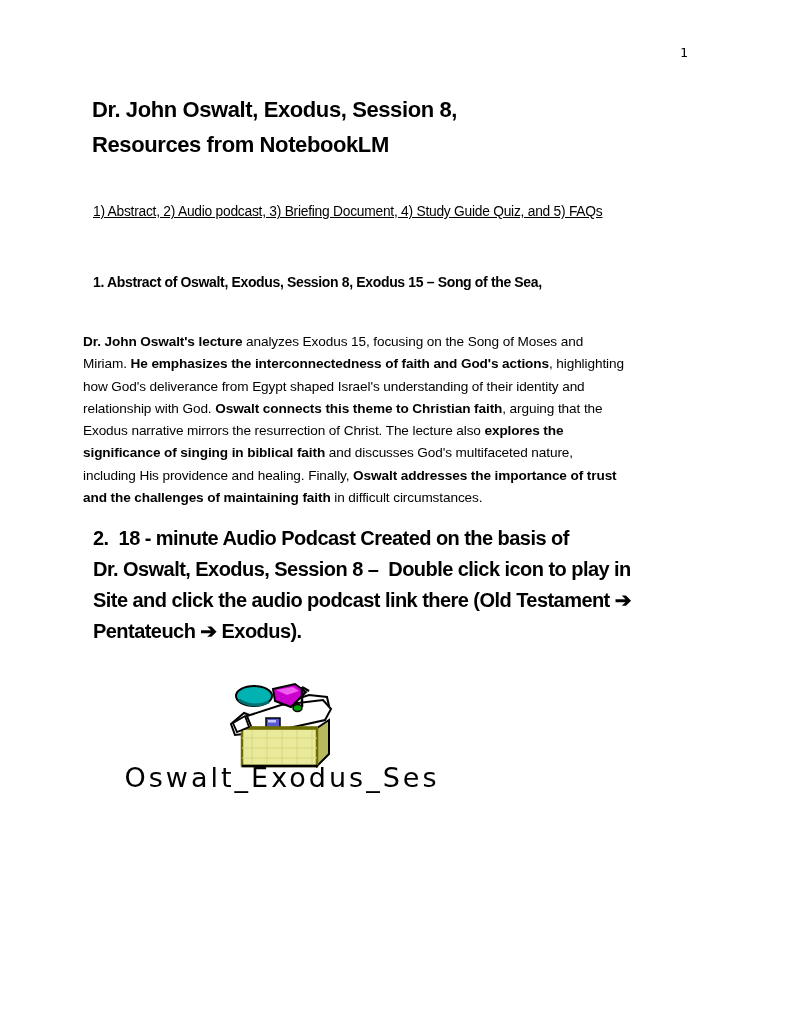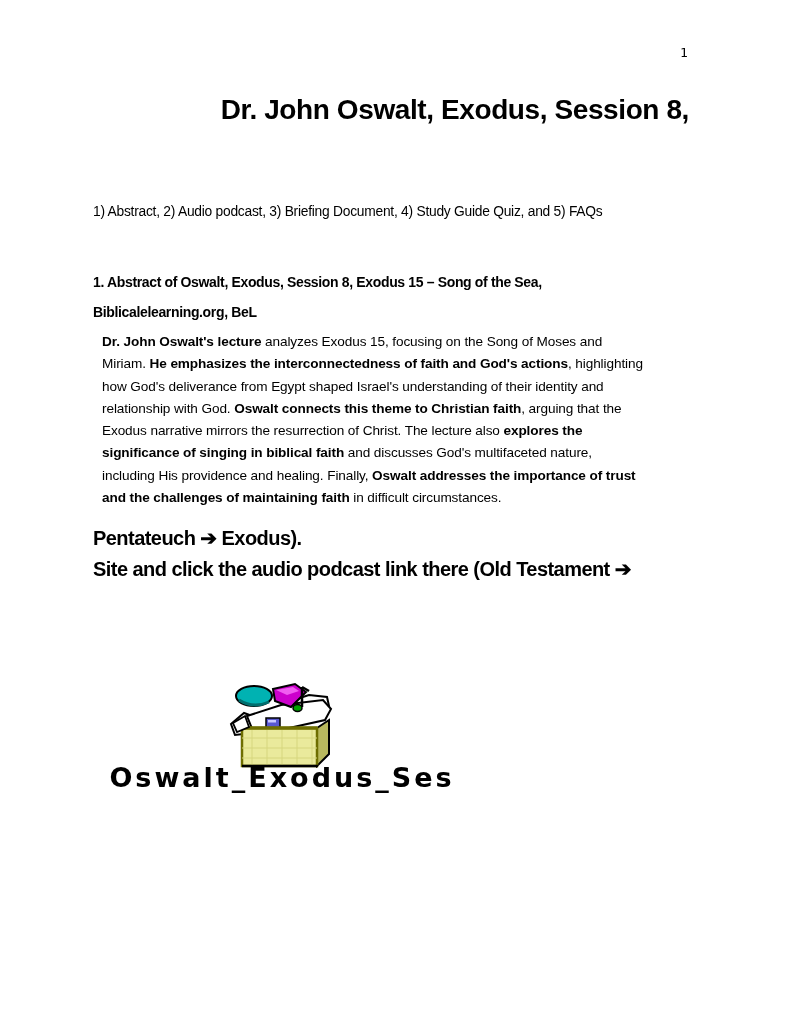--- a/index.html
+++ b/index.html
@@ -10,66 +10,66 @@
     color:#000000; overflow:hidden;
   }
   .b { font-weight:700; }
   .pre div, .pre { white-space:pre; }
 
   .page-number {
     position:absolute; top:45px; left:680px;
     font-size:13px; font-family:"DejaVu Sans Mono", monospace;
   }
   .doc-title {
-    position:absolute; top:92px; left:83px; width:606px;
-    text-align:right; font-weight:700;
-    font-size:28px; line-height:35px; letter-spacing:-0.4px;
+    position:absolute; top:92px; left:92px; width:606px;
+    text-align:left; font-weight:700;
+    font-size:22px; line-height:35px; letter-spacing:-0.4px;
   }
   .subtitle {
     position:absolute; top:204px; left:93px;
-    font-size:13.8px; letter-spacing:-0.25px;
+    font-size:13.8px; letter-spacing:-0.25px;text-decoration:underline;
   }
   .h1 {
     position:absolute; top:268px; left:93px;
     font-weight:700; font-size:14px; line-height:29.5px; letter-spacing:-0.35px;
   }
   .para {
-    position:absolute; top:331px; left:102px;
+    position:absolute; top:331px; left:83px;
     font-size:13.6px; line-height:22.3px; letter-spacing:-0.1px;
   }
   .h2 {
     position:absolute; top:523px; left:93px;
     font-weight:700; font-size:20px; line-height:31px; letter-spacing:-0.55px;
   }
   .media-object {
     position:absolute; top:682px; left:93px; width:378px;
     text-align:center;
   }
   .media-object svg { display:block; margin:0 auto; }
   .media-caption {
     margin-top:-6px;
     font-family:"DejaVu Sans", sans-serif;
-    font-weight:700; font-size:27px; line-height:31px; letter-spacing:3px;
+    font-weight:400; font-size:27px; line-height:31px; letter-spacing:3px;
     white-space:pre;
   }
 </style>
 </head>
 <body>
 
 <div class="page-number">1</div>
 
-<div class="doc-title pre"><div>Dr. John Oswalt, Exodus, Session 8,</div></div>
+<div class="doc-title pre"><div>Dr. John Oswalt, Exodus, Session 8,</div><div>Resources from NotebookLM</div></div>
 
 <div class="subtitle pre">1) Abstract, 2) Audio podcast, 3) Briefing Document, 4) Study Guide Quiz, and 5) FAQs</div>
 
-<div class="h1 pre"><div>1. Abstract of Oswalt, Exodus, Session 8, Exodus 15 – Song of the Sea,</div><div>Biblicalelearning.org, BeL</div></div>
+<div class="h1 pre"><div>1. Abstract of Oswalt, Exodus, Session 8, Exodus 15 – Song of the Sea,</div></div>
 
 <div class="para pre"><div><span class="b">Dr. John Oswalt's lecture</span><span> analyzes Exodus 15, focusing on the Song of Moses and</span></div><div><span>Miriam. </span><span class="b">He emphasizes the interconnectedness of faith and God's actions</span><span>, highlighting</span></div><div><span>how God's deliverance from Egypt shaped Israel's understanding of their identity and</span></div><div><span>relationship with God. </span><span class="b">Oswalt connects this theme to Christian faith</span><span>, arguing that the</span></div><div><span>Exodus narrative mirrors the resurrection of Christ. The lecture also </span><span class="b">explores the</span></div><div><span class="b">significance of singing in biblical faith</span><span> and discusses God's multifaceted nature,</span></div><div><span>including His providence and healing. Finally, </span><span class="b">Oswalt addresses the importance of trust</span></div><div><span class="b">and the challenges of maintaining faith</span><span> in difficult circumstances.</span></div></div>
 
-<div class="h2 pre"><div>Pentateuch ➔ Exodus).</div><div>Site and click the audio podcast link there (Old Testament ➔</div></div>
+<div class="h2 pre"><div>2.  18 - minute Audio Podcast Created on the basis of</div><div>Dr. Oswalt, Exodus, Session 8 –  Double click icon to play in</div><div>Site and click the audio podcast link there (Old Testament ➔</div><div>Pentateuch ➔ Exodus).</div></div>
 
 <div class="media-object">
   <span>
     <svg width="106" height="86" viewBox="0 0 106 86" aria-hidden="true">
 
       <polygon points="2,42 15,31 26,35 23,51 6,53" fill="var(--icon-white)" stroke="#000" stroke-width="2"></polygon>
       <polygon points="58,20 80,13 98,15 100,24 70,29 58,26" fill="var(--icon-white)" stroke="#000" stroke-width="2"></polygon>
       <polygon points="18,34 52,23 94,18 102,27 96,38 60,46 24,49" fill="var(--icon-white)" stroke="#000" stroke-width="2"></polygon>
 
       <ellipse cx="25" cy="14" rx="18" ry="10" fill="var(--icon-teal)" stroke="#000" stroke-width="2"></ellipse>

